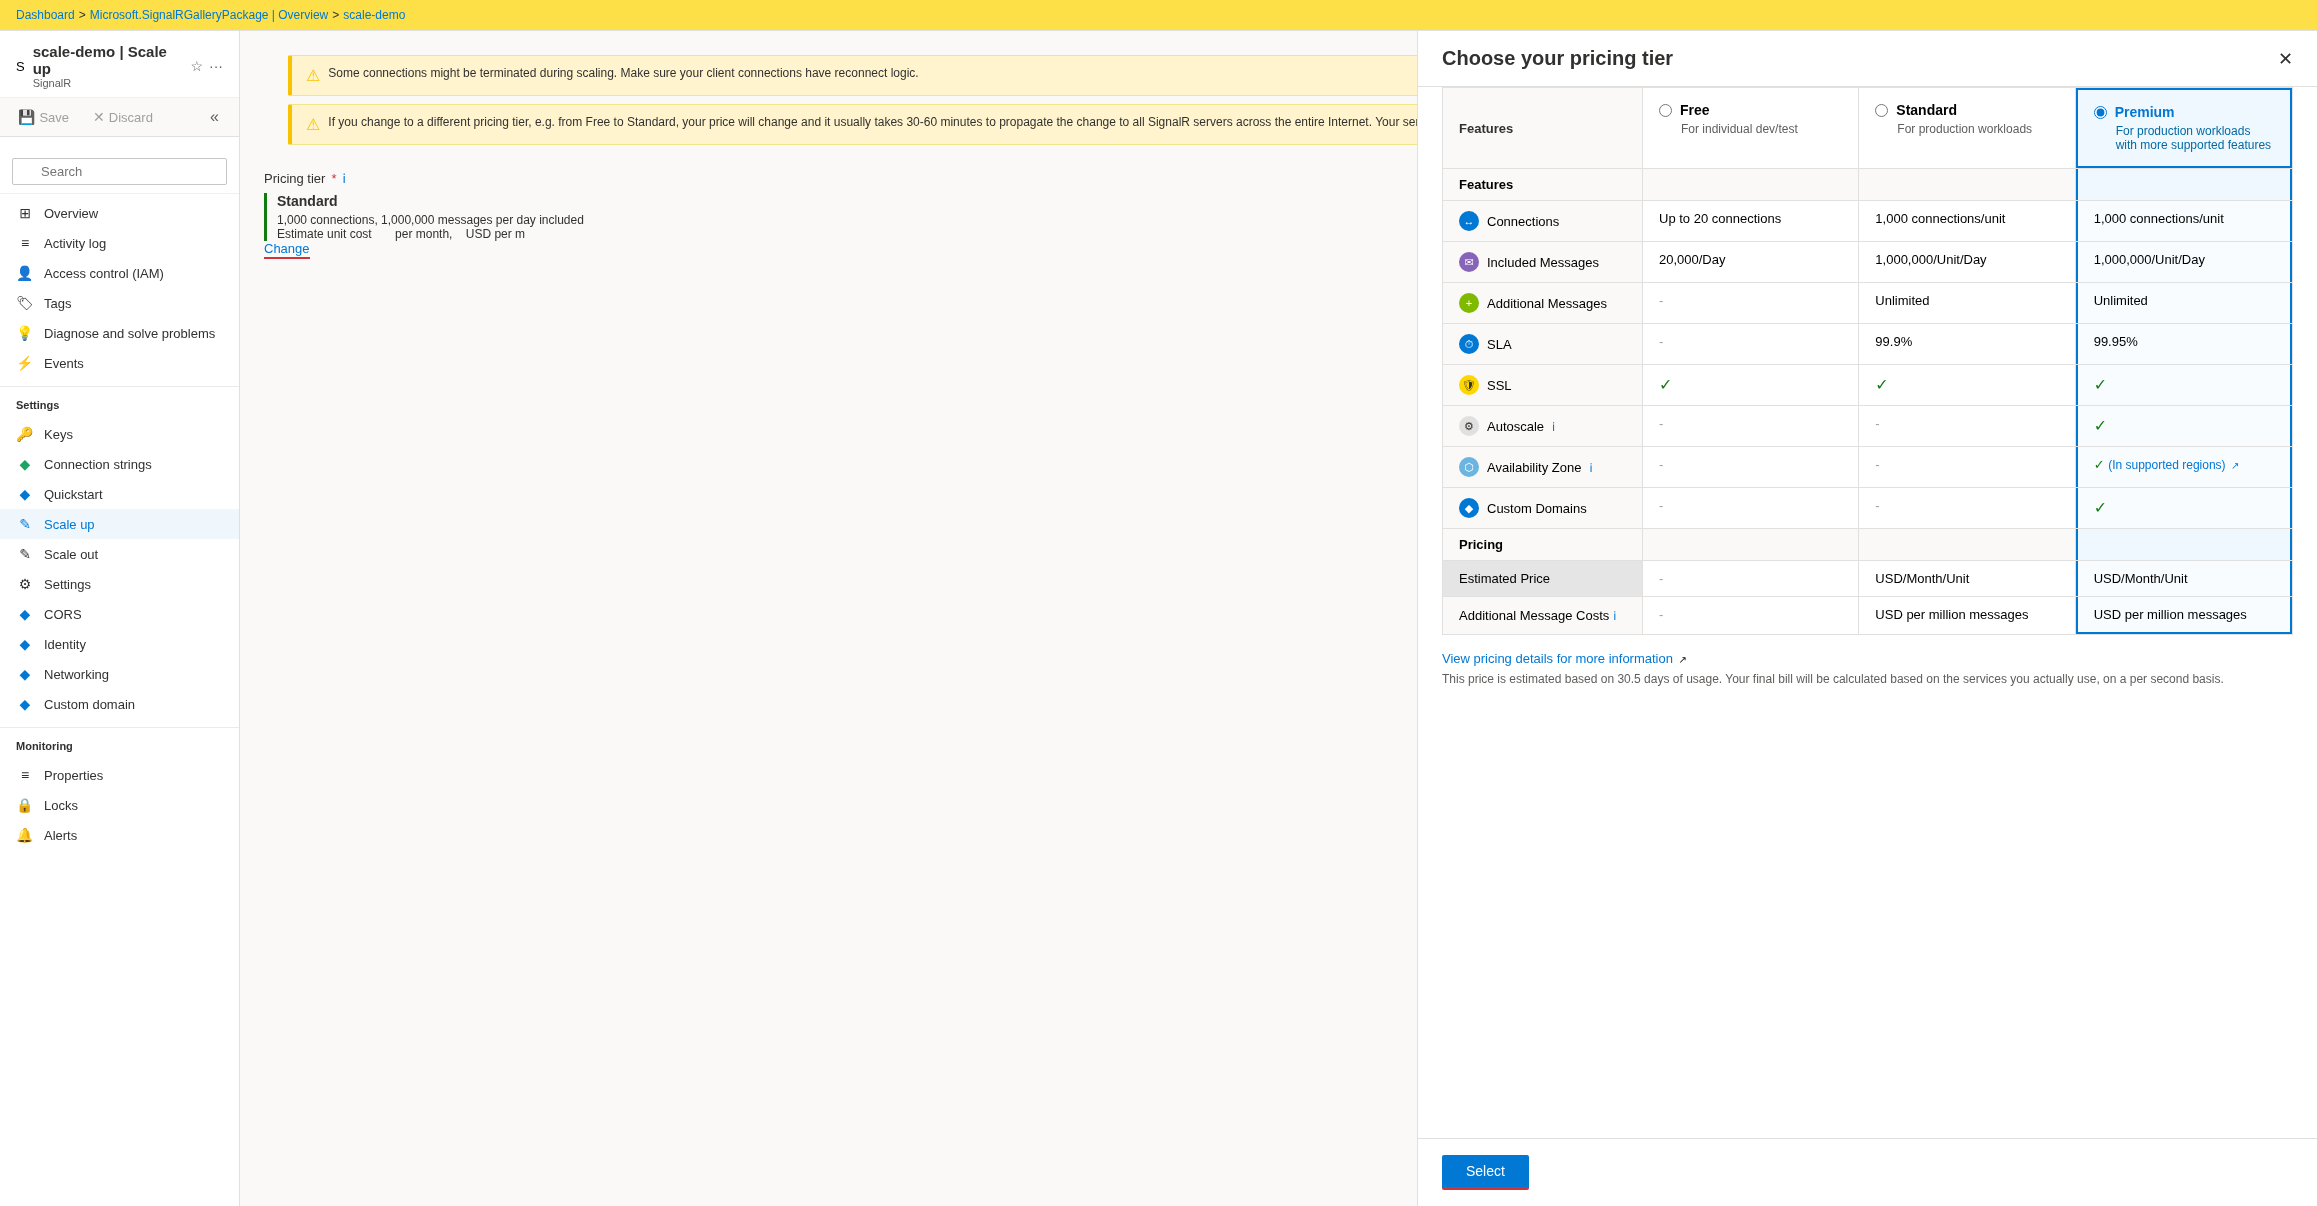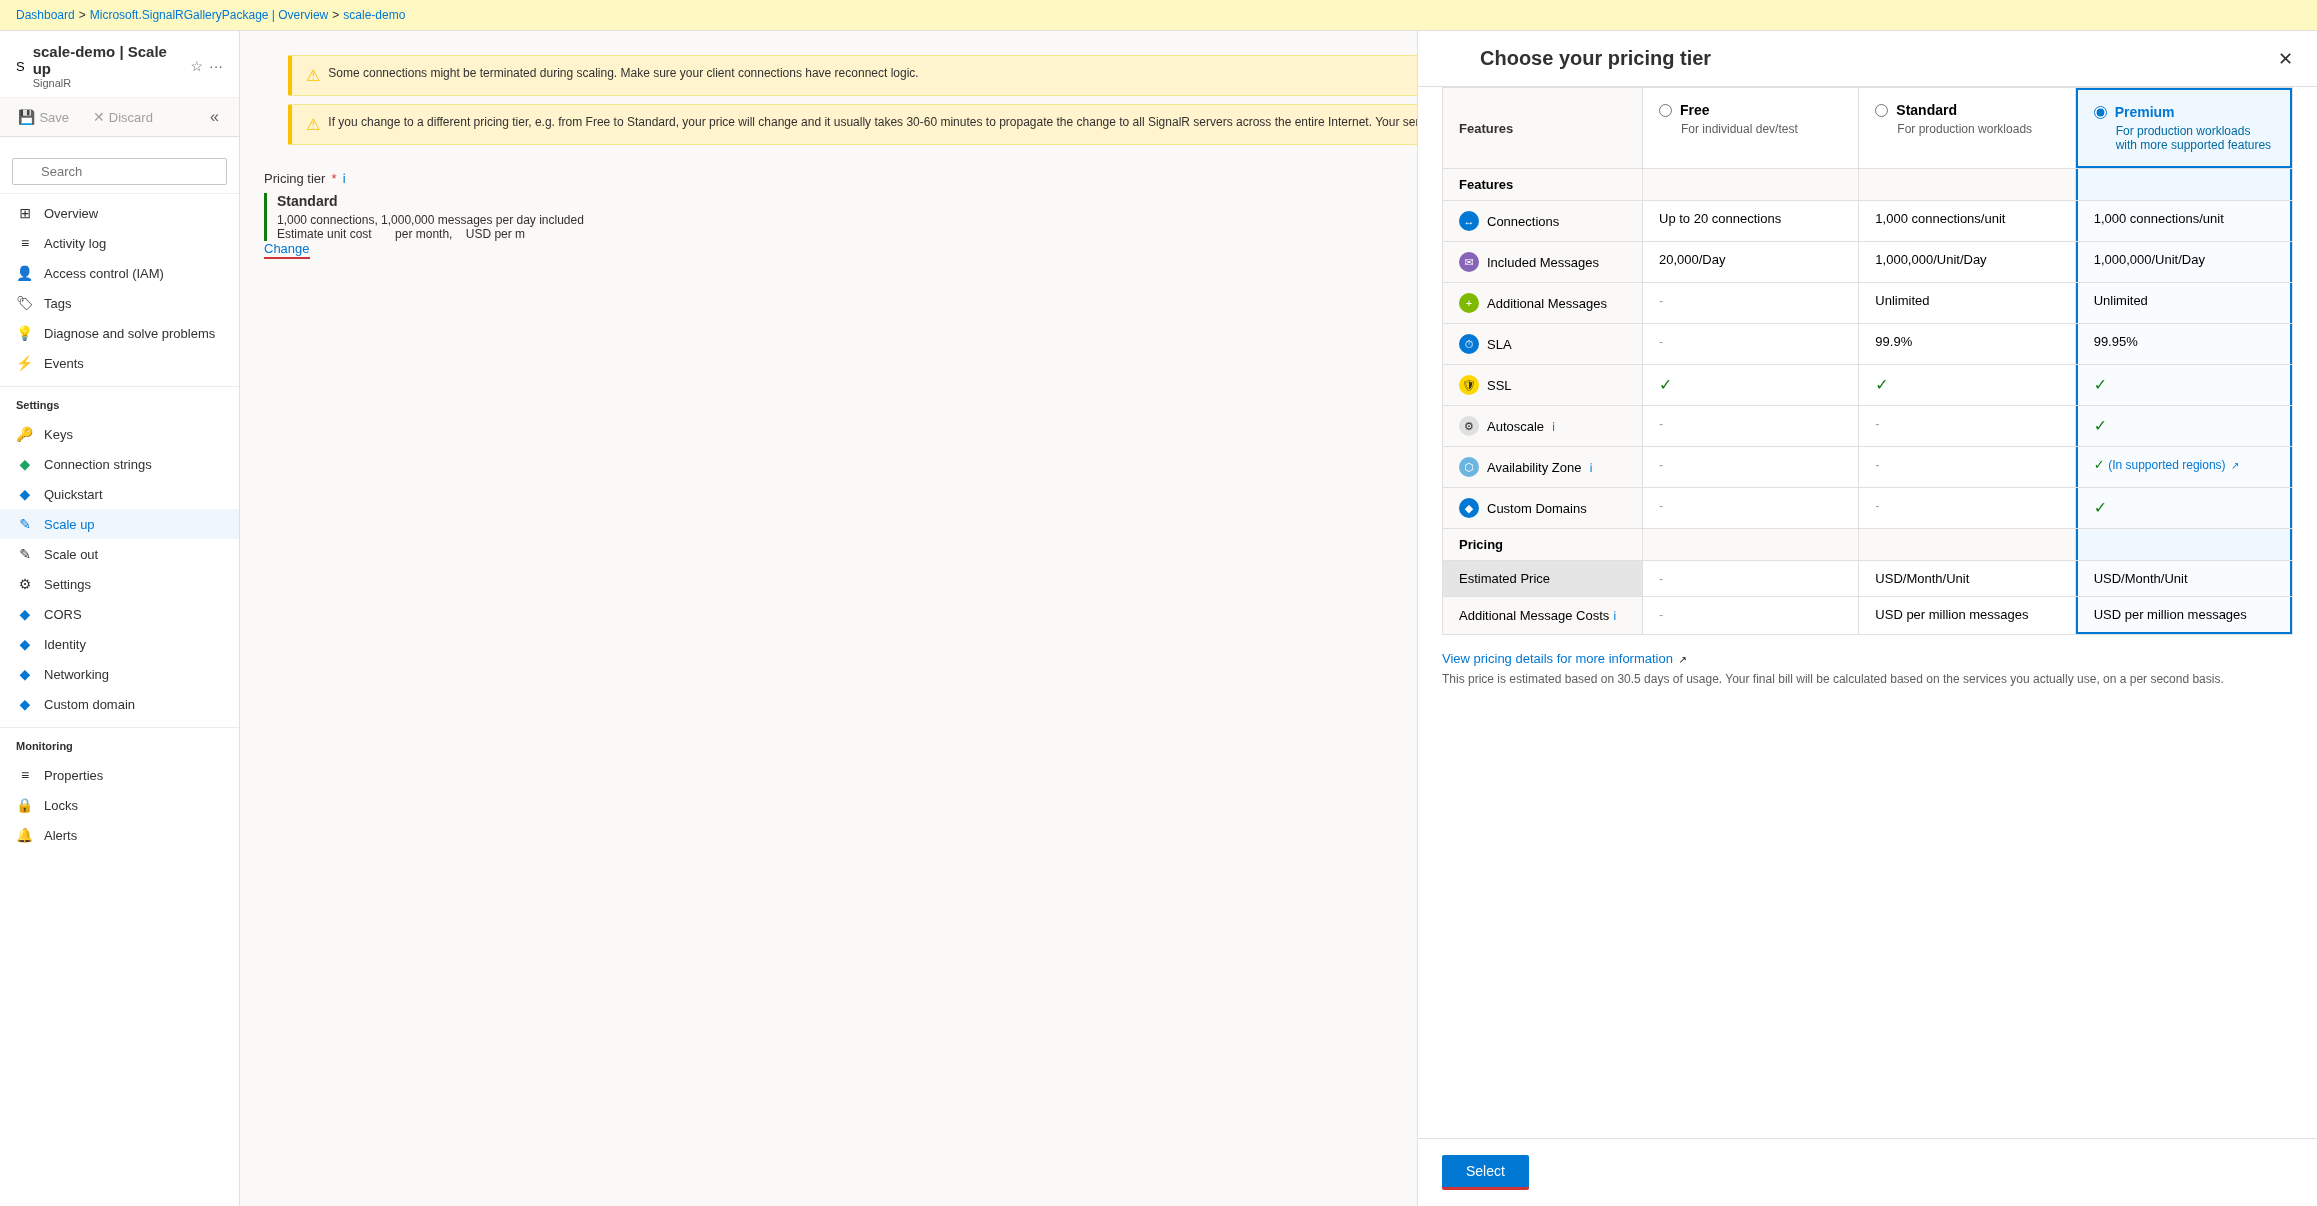--- a/index.html
+++ b/index.html
@@ -1,20 +1,20 @@
 <!DOCTYPE html>
 <html><head>
   <meta charset="utf-8">
   <style>
     * { box-sizing: border-box; margin: 0; padding: 0; }
     body { font-family: 'Segoe UI', Arial, sans-serif; font-size: 13px; background: #f3f2f1; display: flex; flex-direction: column; height: 100vh; overflow: hidden; }
 
     
     .breadcrumb {
-      background: #fef9c3;
+      background: #fde047;
       padding: 8px 16px;
       font-size: 12px;
       color: #0078d4;
       border-bottom: 1px solid #e0e0e0;
       display: flex;
       align-items: center;
       gap: 4px;
     }
     .breadcrumb span { color: #323130; }
     .breadcrumb a { color: #0078d4; text-decoration: none; }
@@ -133,21 +133,21 @@
       background: #fff;
       border-left: 1px solid #e0e0e0;
       display: flex; flex-direction: column;
       overflow: hidden;
     }
     .panel-header {
       padding: 16px 24px;
       border-bottom: 1px solid #e0e0e0;
       display: flex; align-items: center; justify-content: space-between;
     }
-    .panel-title { font-size: 20px; font-weight: 600; color: #323130; margin-left: 38px; }
+    .panel-title { font-size: 20px; font-weight: 600; color: #323130; }
     .panel-close { background: none; border: none; cursor: pointer; font-size: 18px; color: #323130; }
 
     .panel-body { flex: 1; overflow-y: auto; padding: 0 24px; }
     .feature-icon { width: 20px; height: 20px; border-radius: 50%; display: inline-flex; align-items: center; justify-content: center; font-size: 11px; flex-shrink: 0; }
     .icon-connections { background: #0078d4; color: #fff; }
     .icon-messages { background: #8764b8; color: #fff; }
     .icon-add-msg { background: #7fba00; color: #fff; }
     .icon-sla { background: #0078d4; color: #fff; }
     .icon-ssl { background: #ffd700; color: #323130; }
     .icon-autoscale { background: #e0e0e0; color: #323130; }

